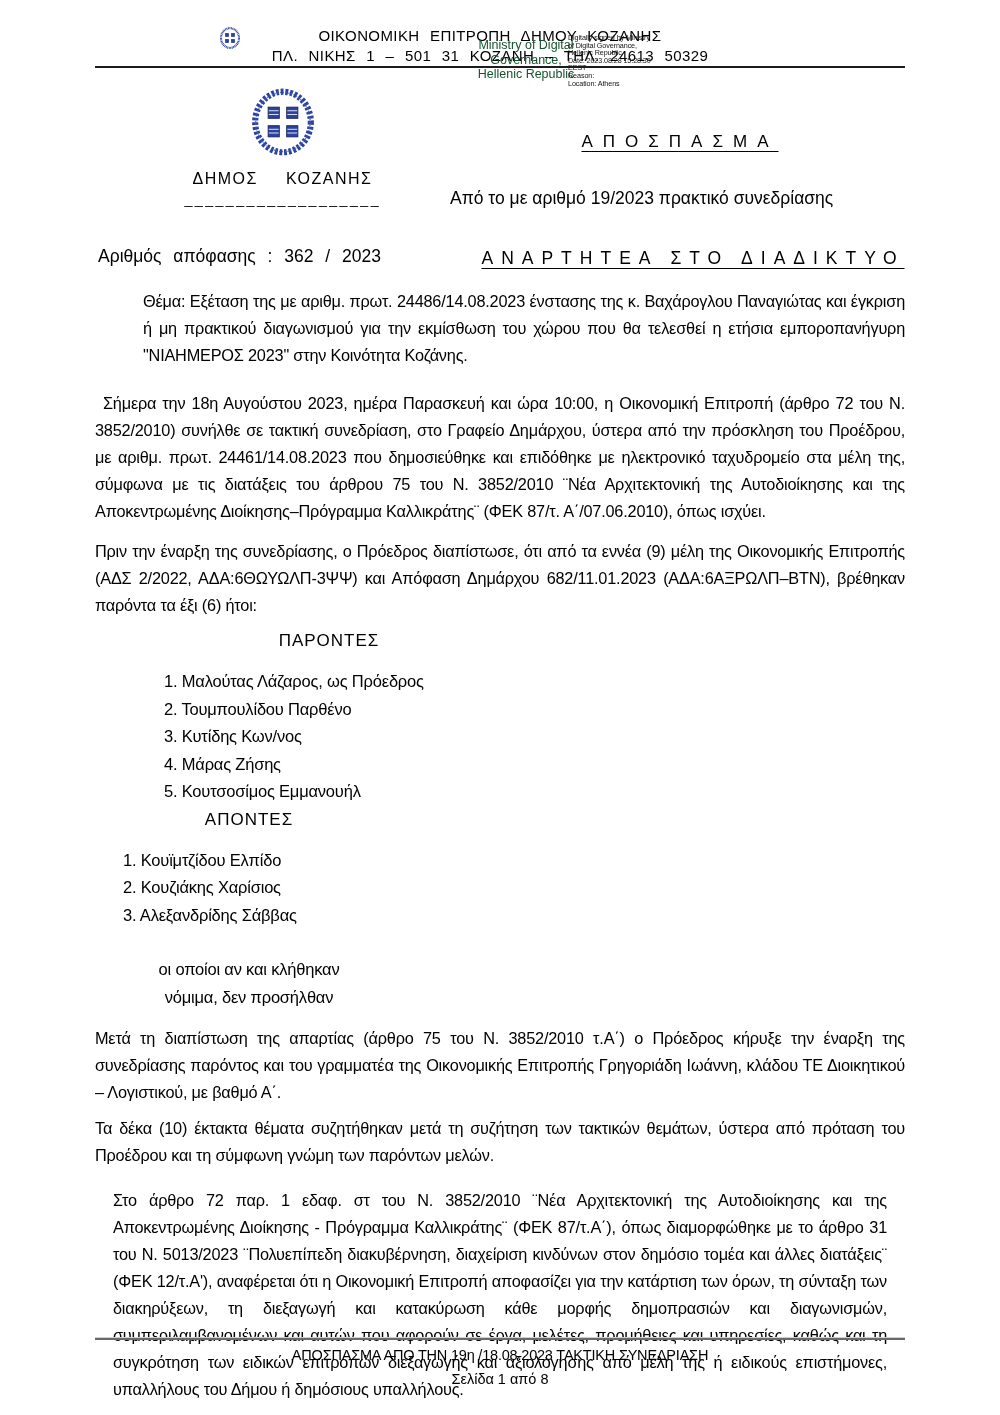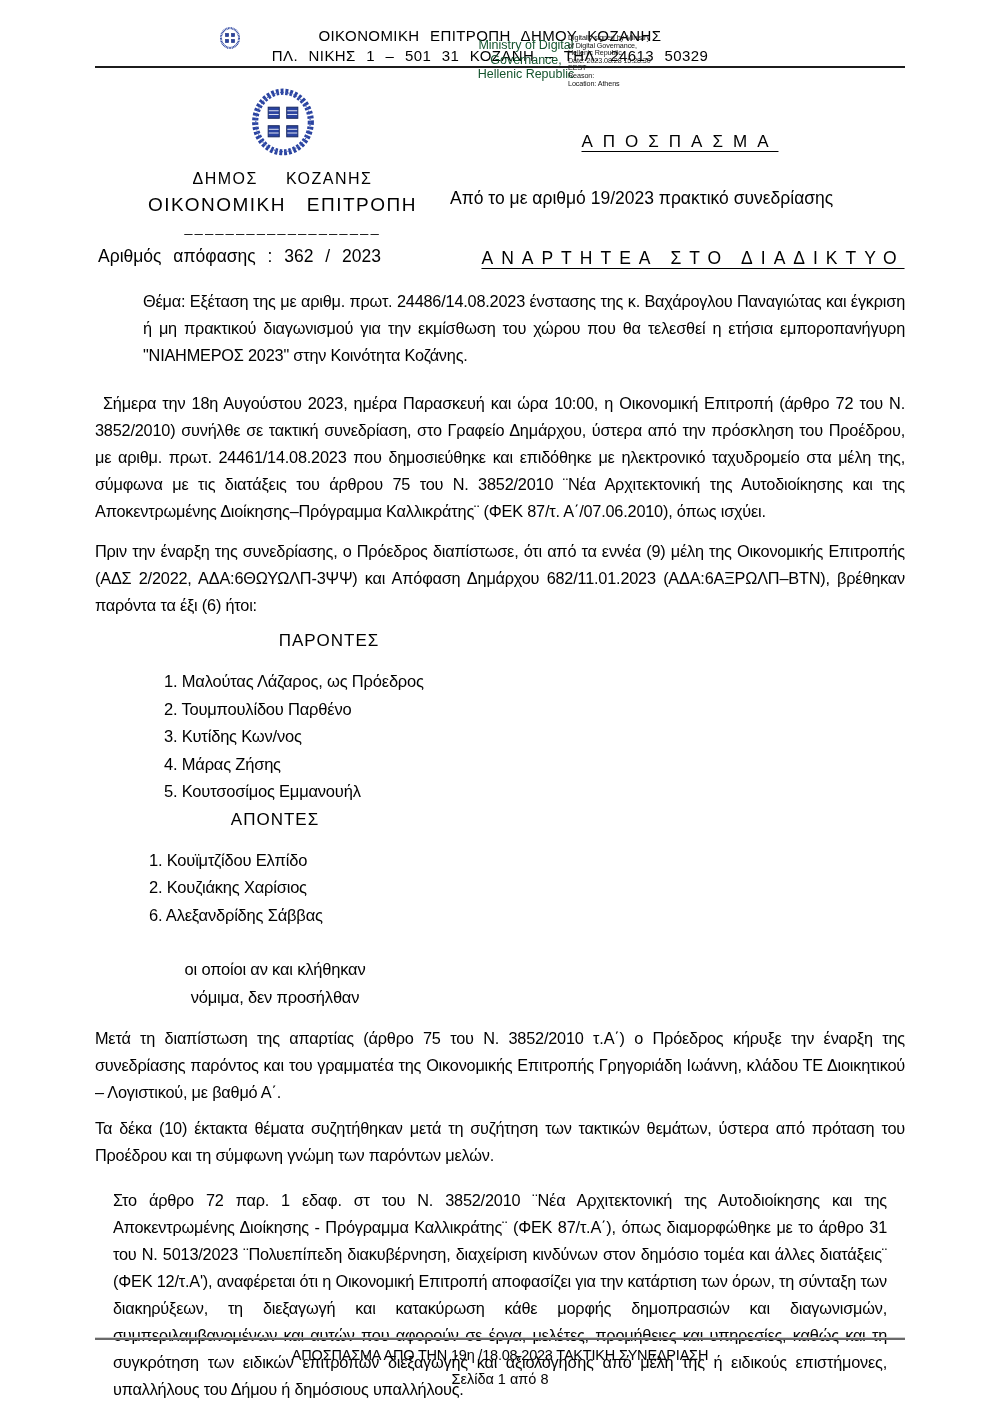--- a/index.html
+++ b/index.html
@@ -36,21 +36,21 @@
              text-underline-offset:4px;white-space:nowrap;}
 
   
   .body-text{position:absolute;left:95px;top:288px;width:810px;
              font-size:16.3px;line-height:27px;letter-spacing:-.2px;text-align:justify;}
   .subject{margin:0 0 21px 48px;}
   .p-session{margin:0 0 13px 0;text-indent:8px;}
   .p-quorum{margin:0 0 8px 0;}
   .cols{display:flex;margin:0 0 14px 0;text-align:left;flex-direction:column;}
   .col-present{margin-left:69px;width:330px;}
-  .col-absent{margin-left:54px;width:252px;}
+  .col-absent{margin-left:28px;width:252px;}
   .col-header{text-align:center;font-size:17px;letter-spacing:1px;margin-bottom:14px;}
   .member{line-height:27.5px;font-size:16.5px;}
   .absent-note{margin-top:27px;text-align:center;font-size:16.5px;line-height:27.5px;}
   .absent-note2{text-align:center;font-size:16.5px;line-height:27.5px;}
   .p-apartia{margin:0 0 9px 0;}
   .p-extra{margin:0 0 13px 0;}
   .p-intro{margin:0 0 15px 0;text-align:left;}
   .p-law{margin:18px;}
 
   
@@ -115,21 +115,20 @@
           <rect x="57" y="36" width="16" height="1.6"></rect>
             <rect x="57" y="42" width="16" height="1.6"></rect>
           <rect x="27" y="66" width="16" height="1.6"></rect>
             <rect x="27" y="72" width="16" height="1.6"></rect>
           <rect x="57" y="66" width="16" height="1.6"></rect>
             <rect x="57" y="72" width="16" height="1.6"></rect>
         </g>
       </svg>
     </div>
     <div class="muni-name">ΔΗΜΟΣ ΚΟΖΑΝΗΣ</div>
-    <div class="committee-name">ΟΙΚΟΝΟΜΙΚΗ ΕΠΙΤΡΟΠΗ</div>
     <div class="divider-dashes">–––––––––––––––––––</div>
   </div>
   <div class="decision-number">Αριθμός απόφασης : 362 / 2023</div>
 
   <div class="apospasma">ΑΠΟΣΠΑΣΜΑ</div>
   <div class="from-minutes">Από το με αριθμό 19/2023 πρακτικό συνεδρίασης</div>
   <div class="anartitea">ΑΝΑΡΤΗΤΕΑ ΣΤΟ ΔΙΑΔΙΚΤΥΟ</div>
 
   <div class="body-text">
     <p class="subject">Θέμα: Εξέταση της με αριθμ. πρωτ. 24486/14.08.2023 ένστασης της κ. Βαχάρογλου Παναγιώτας και έγκριση ή μη πρακτικού διαγωνισμού για την εκμίσθωση του χώρου που θα τελεσθεί η ετήσια εμποροπανήγυρη "ΝΙΑΗΜΕΡΟΣ 2023" στην Κοινότητα Κοζάνης.</p>
@@ -142,21 +141,21 @@
         <div class="member">1. Μαλούτας Λάζαρος, ως Πρόεδρος</div>
         <div class="member">2. Τουμπουλίδου Παρθένο</div>
         <div class="member">3. Κυτίδης Κων/νος</div>
         <div class="member">4. Μάρας Ζήσης</div>
         <div class="member">5. Κουτσοσίμος Εμμανουήλ</div>
       </div>
       <div class="col-absent">
         <div class="col-header">ΑΠΟΝΤΕΣ</div>
         <div class="member">1. Κουϊμτζίδου Ελπίδο</div>
         <div class="member">2. Κουζιάκης Χαρίσιος</div>
-        <div class="member">6. Αλεξανδρίδης Σάββας</div>
+        <div class="member">3. Αλεξανδρίδης Σάββας</div>
         <div class="absent-note">οι οποίοι αν και κλήθηκαν</div>
         <div class="absent-note2">νόμιμα, δεν προσήλθαν</div>
       </div>
     </div>
 
     <p class="p-apartia">Μετά τη διαπίστωση της απαρτίας (άρθρο 75 του Ν. 3852/2010 τ.Α΄) ο Πρόεδρος κήρυξε την έναρξη της συνεδρίασης παρόντος και του γραμματέα της Οικονομικής Επιτροπής Γρηγοριάδη Ιωάννη, κλάδου ΤΕ Διοικητικού – Λογιστικού, με βαθμό Α΄.</p>
     <p class="p-extra">Τα δέκα (10) έκτακτα θέματα συζητήθηκαν μετά τη συζήτηση των τακτικών θεμάτων, ύστερα από πρόταση του Προέδρου και τη σύμφωνη γνώμη των παρόντων μελών.</p>
     <p class="p-law">Στο άρθρο 72 παρ. 1 εδαφ. στ του Ν. 3852/2010 ¨Νέα Αρχιτεκτονική της Αυτοδιοίκησης και της Αποκεντρωμένης Διοίκησης - Πρόγραμμα Καλλικράτης¨ (ΦΕΚ 87/τ.Α΄), όπως διαμορφώθηκε με το άρθρο 31 του Ν. 5013/2023 ¨Πολυεπίπεδη διακυβέρνηση, διαχείριση κινδύνων στον δημόσιο τομέα και άλλες διατάξεις¨ (ΦΕΚ 12/τ.Α'), αναφέρεται ότι η Οικονομική Επιτροπή αποφασίζει για την κατάρτιση των όρων, τη σύνταξη των διακηρύξεων, τη διεξαγωγή και κατακύρωση κάθε μορφής δημοπρασιών και διαγωνισμών, συμπεριλαμβανομένων και αυτών που αφορούν σε έργα, μελέτες, προμήθειες και υπηρεσίες, καθώς και τη συγκρότηση των ειδικών επιτροπών διεξαγωγής και αξιολόγησης από μέλη της ή ειδικούς επιστήμονες, υπαλλήλους του Δήμου ή δημόσιους υπαλλήλους.</p>
   </div>
 

